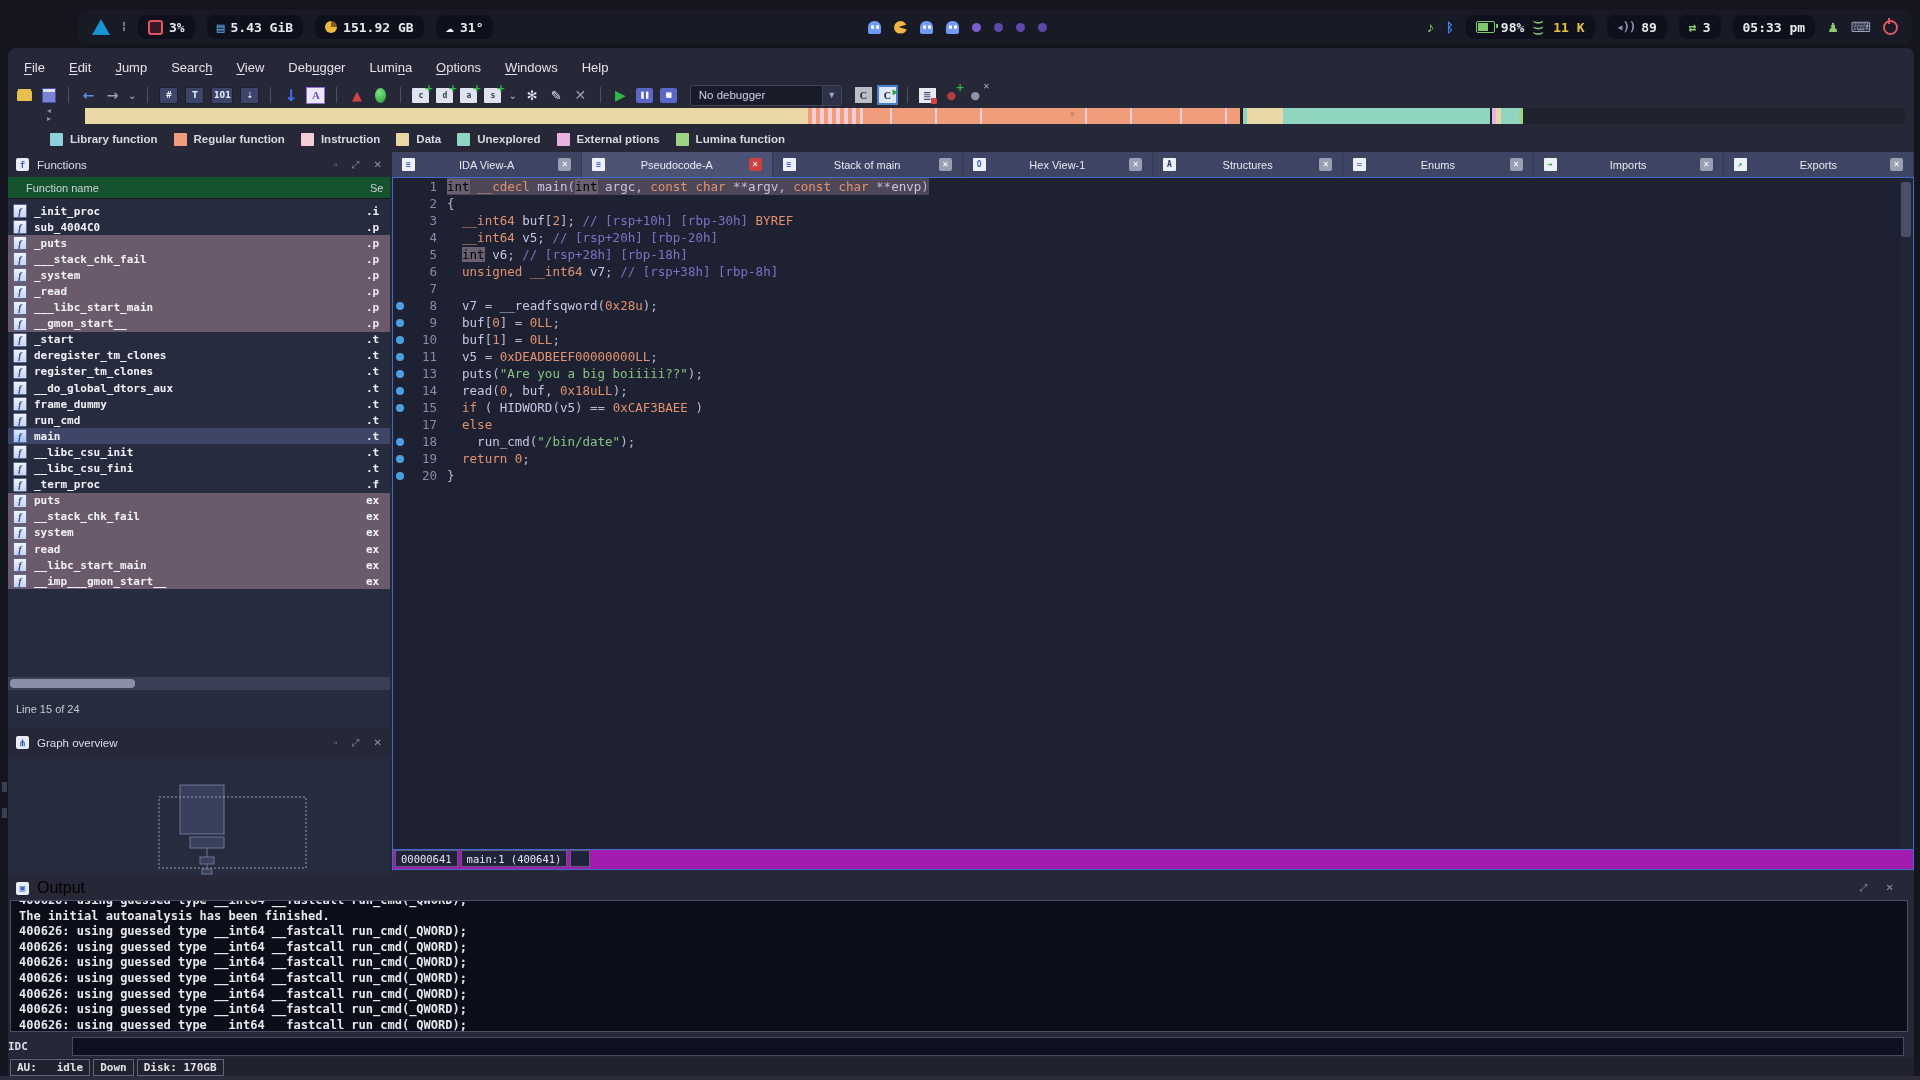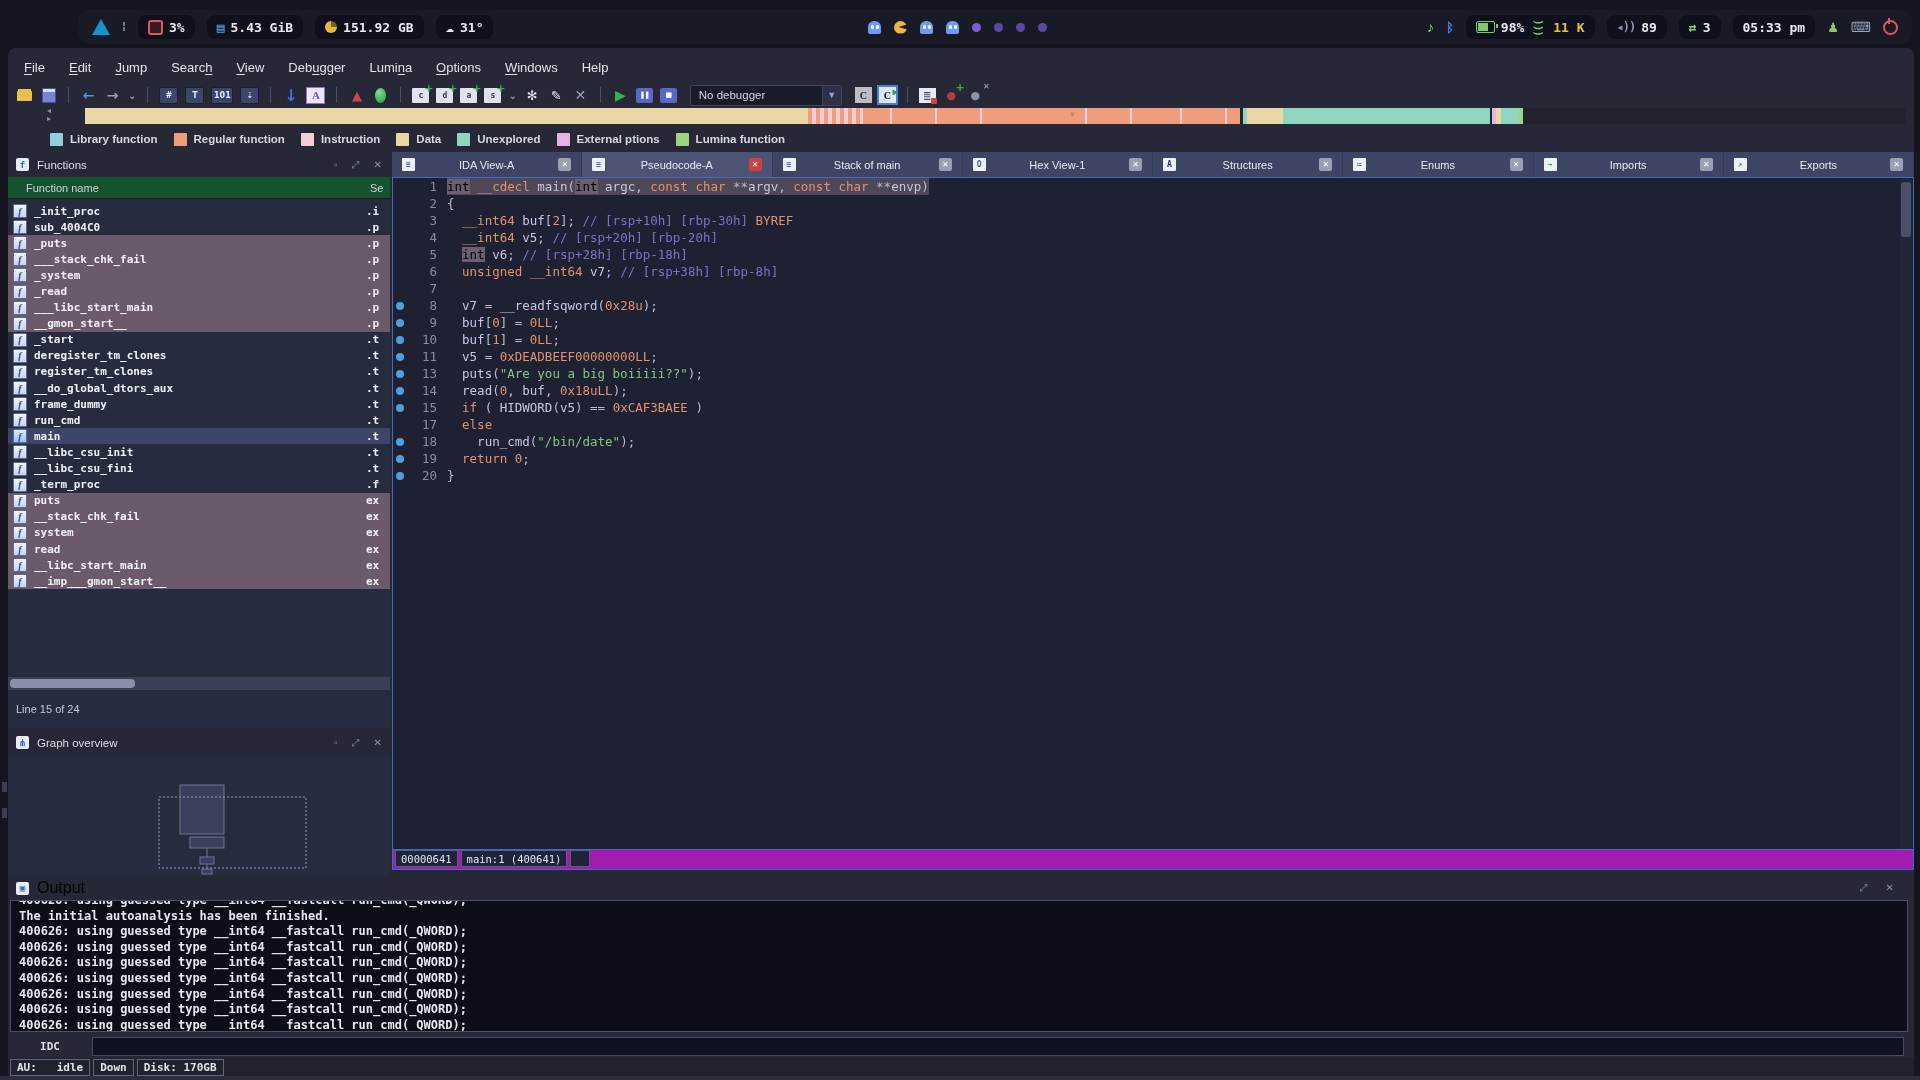--- a/index.html
+++ b/index.html
@@ -150,21 +150,21 @@
   
   #outhead{position:absolute;left:8px;top:876px;width:1906px;height:24px;background:#262837;display:flex;
     align-items:center;gap:8px;padding-left:8px;box-sizing:border-box}
   #outhead .hicons{position:absolute;right:20px;display:flex;gap:18px;color:#8d93a8;font-size:10px}
   #outbox{position:absolute;left:10px;top:900px;width:1898px;height:132px;background:#0b0d18;
     border:1px solid #4a4f66;box-sizing:border-box;overflow:hidden;padding-left:8px}
   .out-line{color:#e6e8f0;font:700 12px "DejaVu Sans Mono",monospace;height:15.6px;line-height:15.6px;white-space:pre}
   .out-line:first-child{margin-top:-8px}
   
   #idcrow{position:absolute;left:8px;top:1036px;width:1906px;height:20px;display:flex;align-items:center}
-  #idclabel{width:84px;text-align:center;color:#dcdee8;font:700 11px "DejaVu Sans Mono",monospace}
+  #idclabel{width:64px;text-align:left;color:#dcdee8;font:700 11px "DejaVu Sans Mono",monospace}
   #idcinput{flex:1;height:17px;background:#0e1120;border:1px solid #454a5e;color:#dde;margin-right:10px;
     font:11px "DejaVu Sans Mono",monospace;outline:none;padding:0 4px}
   #statusbar{position:absolute;left:8px;top:1058px;width:1906px;height:18px;background:#20222e;display:flex;
     align-items:center;gap:3px;padding-left:2px;box-sizing:border-box}
   .stbox{border:1px solid #60657c;color:#e0e2ea;font:700 11px "DejaVu Sans Mono",monospace;height:15px;
     display:flex;align-items:center;padding:0 6px;white-space:pre}
   #deskstrip{position:absolute;left:0;top:1076px;width:1920px;height:4px;background:#2b2d3c}
   .edge-mark{position:absolute;width:5px;height:10px;background:#3a4052;left:2px}
 </style>
 </head>

